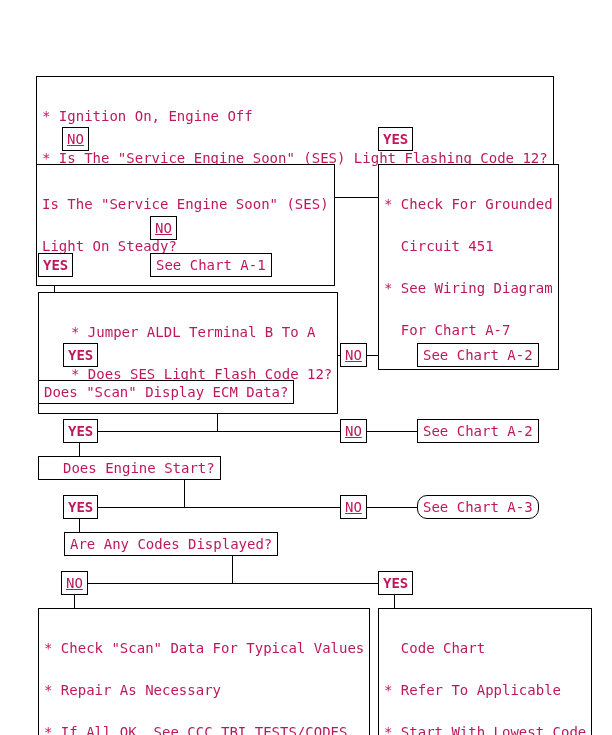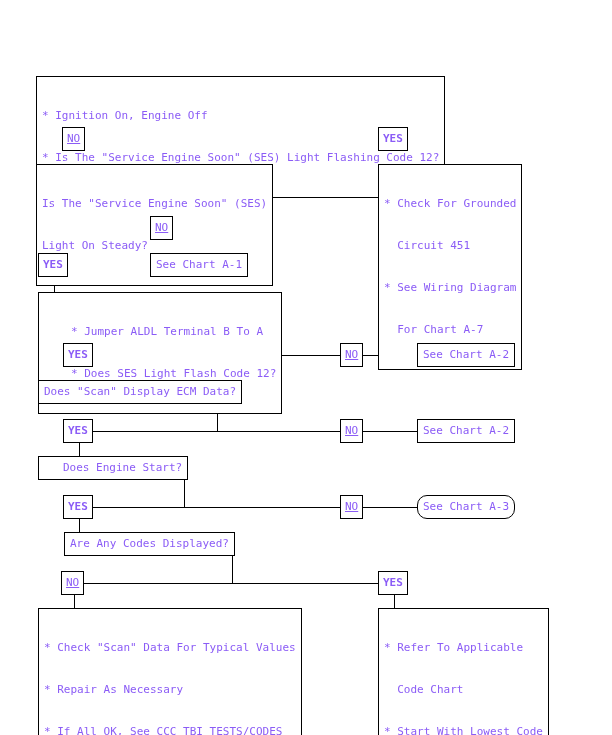--- a/index.html
+++ b/index.html
@@ -1,23 +1,23 @@
 <!DOCTYPE html>
 <html><head>
 <meta charset="utf-8">
 <style>
   html, body { margin: 0; padding: 0; background: #ffffff; }
   .canvas {
     position: relative;
     width: 612px;
     height: 735px;
     background: #ffffff;
-    color: #8b5cf6;
+    color: #be185d;
     font-family: "DejaVu Sans Mono", "Liberation Mono", monospace;
-    font-size: 11px;
+    font-size: 14px;
     line-height: 14px;
     overflow: hidden;
   }
   .box {
     position: absolute;
     border: 1px solid #000000;
     background: #ffffff;
     padding: 4px 5px;
     white-space: pre;
     box-sizing: border-box;
@@ -117,18 +117,18 @@
   <div class="tag no" style="left:61px; top:571px;">NO</div>
   <div class="tag yes" style="left:378px; top:571px;">YES</div>
 
   <div class="box" style="left:38px; top:608px;">
     <div>* Check "Scan" Data For Typical Values</div>
     <div>* Repair As Necessary</div>
     <div>* If All OK, See CCC TBI TESTS/CODES</div>
   </div>
 
   <div class="box" style="left:378px; top:608px;">
+    <div>  Code Chart</div>
     <div>* Refer To Applicable</div>
-    <div>  Code Chart</div>
     <div>* Start With Lowest Code</div>
   </div>
 
 </div>
 
 </body></html>

